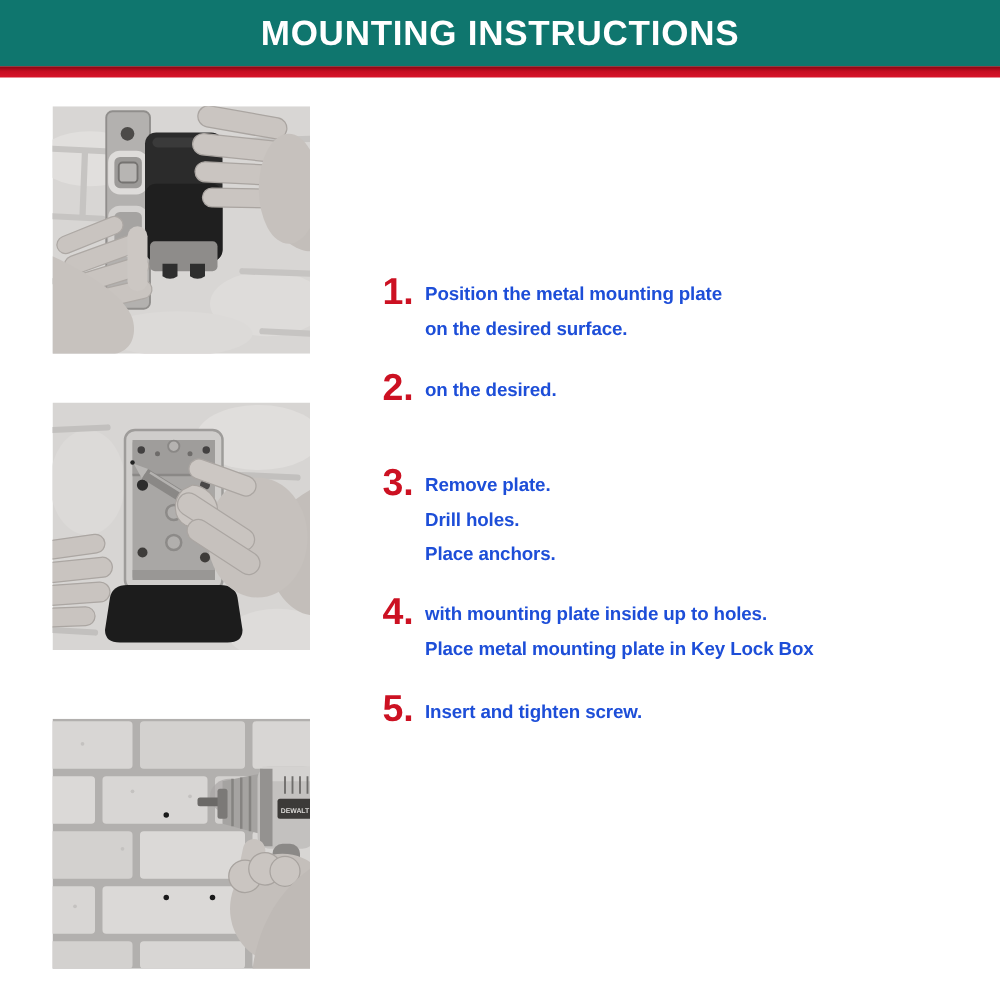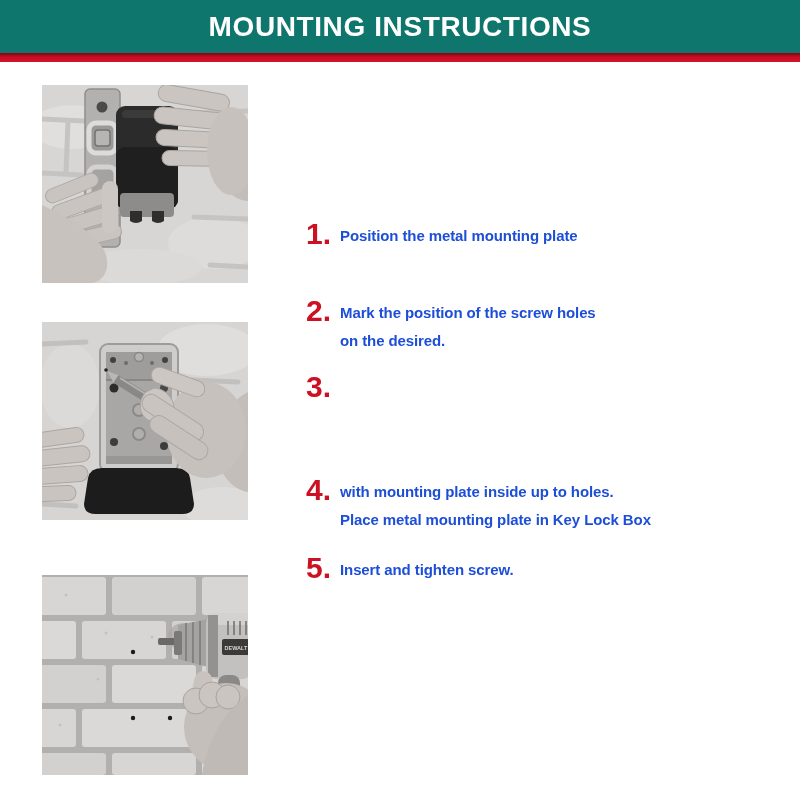--- a/index.html
+++ b/index.html
@@ -214,33 +214,38 @@
         </g>
         <path d="M206,120 L206,200 L160,200 C164,170 178,140 206,120 Z" fill="#bfbab6"></path>
       </g>
     </svg>
   </div>
 
   <div class="step" id="step1">
     <span class="step-num">1.</span>
     <span class="step-lines">
       <span class="step-line">Position the metal mounting plate</span>
+      <span class="step-line">on the desired surface.</span>
     </span>
   </div>
 
   <div class="step" id="step2">
     <span class="step-num">2.</span>
     <span class="step-lines">
-      <span class="step-line">Mark the position of the screw holes</span>
       <span class="step-line">on the desired.</span>
     </span>
   </div>
 
   <div class="step" id="step3">
     <span class="step-num">3.</span>
+    <span class="step-lines">
+      <span class="step-line">Remove plate.</span>
+      <span class="step-line">Drill holes.</span>
+      <span class="step-line">Place anchors.</span>
+    </span>
   </div>
 
   <div class="step" id="step4">
     <span class="step-num">4.</span>
     <span class="step-lines">
       <span class="step-line">with mounting plate inside up to holes.</span>
       <span class="step-line">Place metal mounting plate in Key Lock Box</span>
     </span>
   </div>
 

